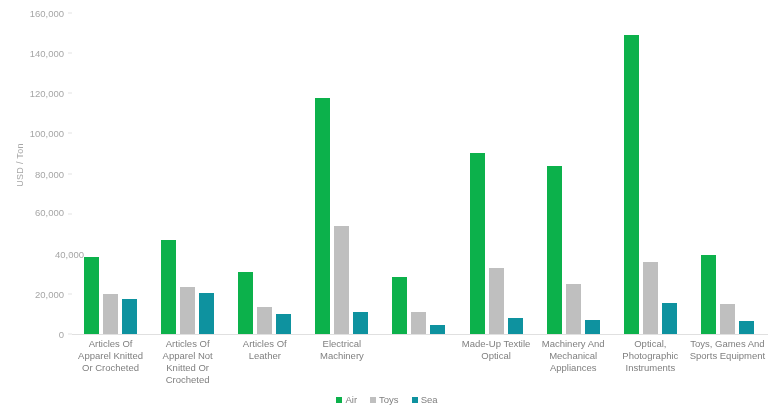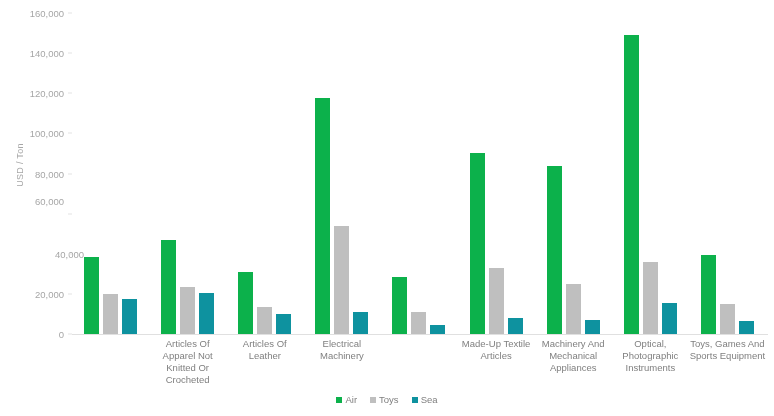--- a/index.html
+++ b/index.html
@@ -150,21 +150,21 @@
       <div class="y-tick" style="top: 13px;">160,000</div>
       <div class="y-tick-mark" style="top: 13px;"></div>
       <div class="y-tick" style="top: 53.125px;">140,000</div>
       <div class="y-tick-mark" style="top: 53.125px;"></div>
       <div class="y-tick" style="top: 93.25px;">120,000</div>
       <div class="y-tick-mark" style="top: 93.25px;"></div>
       <div class="y-tick" style="top: 133.375px;">100,000</div>
       <div class="y-tick-mark" style="top: 133.375px;"></div>
       <div class="y-tick" style="top: 173.5px;">80,000</div>
       <div class="y-tick-mark" style="top: 173.5px;"></div>
-      <div class="y-tick" style="top: 201px;">60,000</div>
+      <div class="y-tick" style="top: 212px;">60,000</div>
       <div class="y-tick-mark" style="top: 213.625px;"></div>
       <div class="y-tick" style="top: 253.75px; margin-left: 20px;">40,000</div>
       <div class="y-tick-mark" style="top: 253.75px;"></div>
       <div class="y-tick" style="top: 293.875px;">20,000</div>
       <div class="y-tick-mark" style="top: 293.875px;"></div>
       <div class="y-tick" style="top: 334px;">0</div>
       <div class="y-tick-mark" style="top: 334px;"></div>
     </div>
 
   <div id="plot-area">
@@ -211,24 +211,25 @@
       <div class="bar-group" style="left: 616.889px; width: 77.1111px;">
         <div class="bar bar-air" title="Air: 39,500" style="height: 79.2469px; background: rgb(12, 177, 75);"></div>
         <div class="bar bar-rail" title="Rail: 15,000" style="height: 30.0938px; background: rgb(191, 191, 191);"></div>
         <div class="bar bar-sea" title="Sea: 6,500" style="height: 13.0406px; background: rgb(14, 146, 159);"></div>
       </div>
     </div>
 
   <div id="baseline"></div>
 
   <div id="x-label-layer">
+      <div class="x-label" style="left: 0px; width: 77.1111px;">Articles Of Apparel Knitted Or Crocheted</div>
       <div class="x-label" style="left: 77.1111px; width: 77.1111px;">Articles Of Apparel Not Knitted Or Crocheted</div>
       <div class="x-label" style="left: 231.333px; width: 77.1111px;">Electrical Machinery</div>
       <div class="x-label" style="left: 154.222px; width: 77.1111px;">Articles Of Leather</div>
-      <div class="x-label" style="left: 385.556px; width: 77.1111px;">Made-Up Textile Articles</div>
+      <div class="x-label" style="left: 385.556px; width: 77.1111px;">Made-Up Textile Optical</div>
       <div class="x-label" style="left: 462.667px; width: 77.1111px;">Machinery And Mechanical Appliances</div>
       <div class="x-label" style="left: 539.778px; width: 77.1111px;">Optical, Photographic Instruments</div>
       <div class="x-label" style="left: 616.889px; width: 77.1111px;">Toys, Games And Sports Equipment</div>
     </div>
 
   <div id="legend">
       <div class="legend-item">
         <span class="legend-swatch" style="background: rgb(12, 177, 75);"></span>
         <span class="legend-label">Air</span>
       </div>

